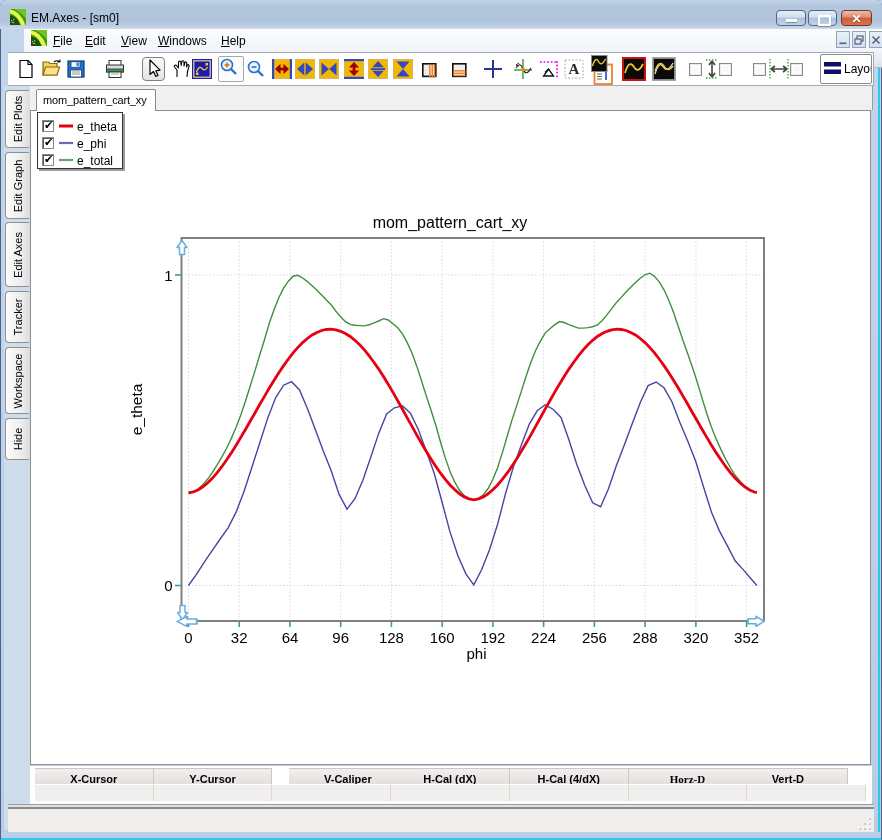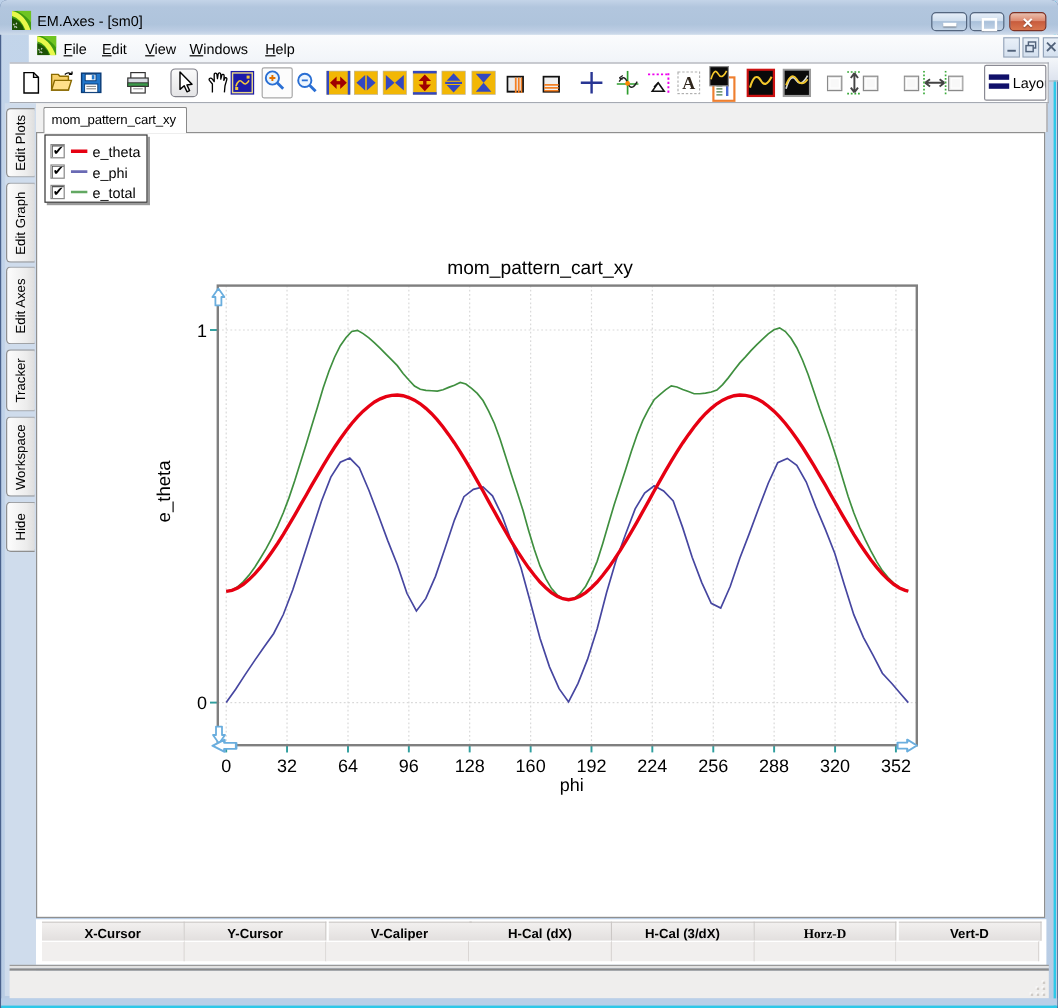--- a/index.html
+++ b/index.html
@@ -401,29 +401,29 @@
         </svg>
         <div class="leg-txt">e_total</div>
       </div>
   </div>
 
   <div id="btable">
       <div class="th" style="left:0.0px;width:118.7px;">X-Cursor</div>
 <div class="td" style="left:0.0px;width:118.7px;"></div>
 <div class="th" style="left:118.7px;width:118.7px;">Y-Cursor</div>
 <div class="td" style="left:118.7px;width:118.7px;"></div>
-<div class="th" style="left:239px;width:118.7px;">V-Caliper</div>
+<div class="th" style="left:254px;width:118.7px;text-decoration:underline;">V-Caliper</div>
 <div class="td" style="left:237.4px;width:118.7px;"></div>
 <div class="th" style="left:356.1px;width:118.7px;">H-Cal (dX)</div>
 <div class="td" style="left:356.1px;width:118.7px;"></div>
-<div class="th" style="left:474.9px;width:118.7px;">H-Cal (3/dX)</div>
+<div class="th" style="left:474.9px;width:118.7px;">H-Cal (4/dX)</div>
 <div class="td" style="left:474.9px;width:118.7px;"></div>
 <div class="th" style="left:593.6px;width:118.7px;font-family:Liberation Serif, serif;">Horz-D</div>
 <div class="td" style="left:593.6px;width:118.7px;"></div>
-<div class="th" style="left:714px;width:118.7px;">Vert-D</div>
+<div class="th" style="left:694px;width:118.7px;">Vert-D</div>
 <div class="td" style="left:712.3px;width:118.7px;"></div>
     </div>
   <div id="sep1"></div>
     <div id="sep2"></div>
     <div id="sep3"></div>
   <div id="statusbar">
     <div class="grip" style="right:3px;bottom:2px;"></div>
     <div class="grip" style="right:8px;bottom:2px;"></div>
     <div class="grip" style="right:13px;bottom:2px;"></div>
     <div class="grip" style="right:3px;bottom:7px;"></div>

